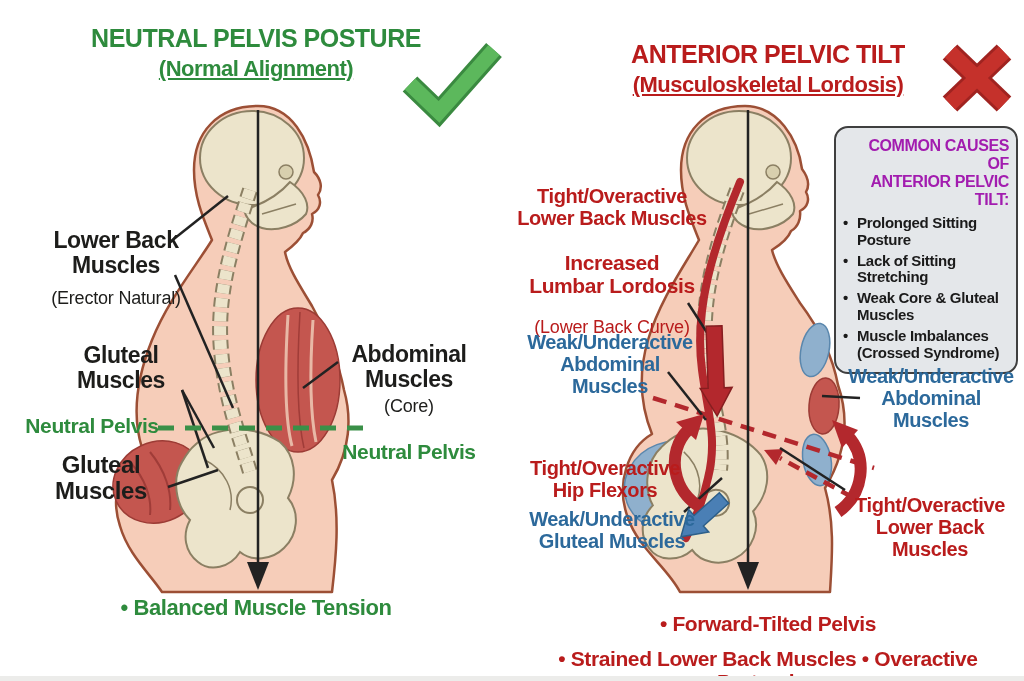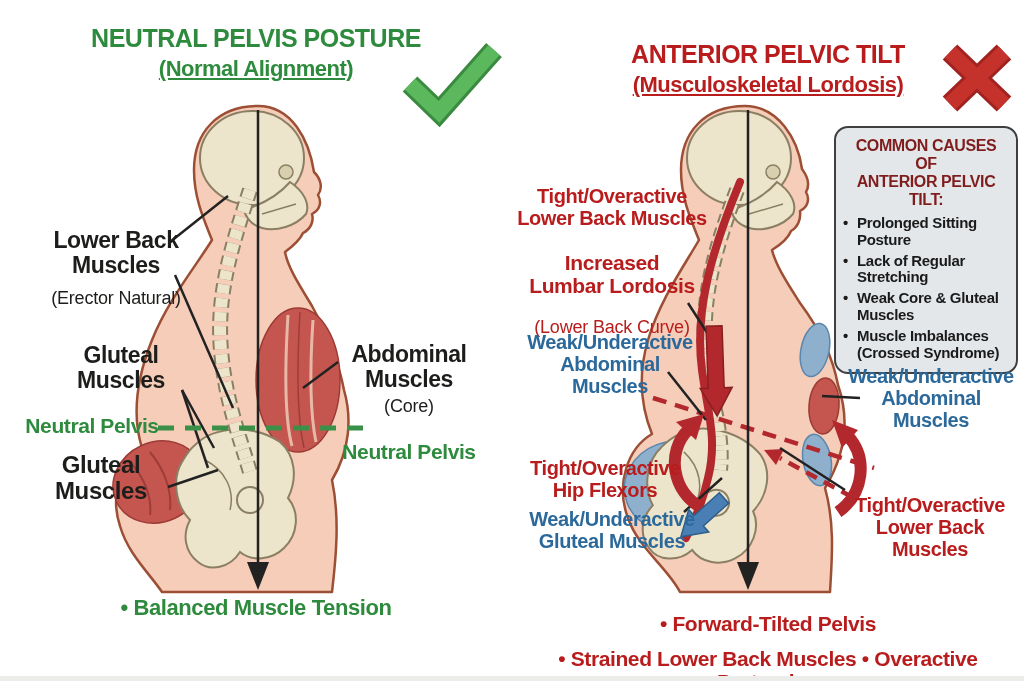--- a/index.html
+++ b/index.html
@@ -18,21 +18,21 @@
   .sub{font-weight:400;letter-spacing:-0.2px;}
   .green{color:#2e8b3d;}
   .red{color:#b91c1c;margin-top:16px;}
   .blue{color:#2c699b;}
   .black{color:#1d1d1b;}
   .footer{position:absolute;left:0;width:512px;text-align:center;font-weight:800;
           letter-spacing:-0.4px;line-height:1.1;}
   .causes-box{position:absolute;left:322px;top:126px;width:184px;box-sizing:border-box;
           background:#e4e7ea;border:2.5px solid #3f3f3f;border-radius:14px;
           padding:9px 7px 10px 7px;}
-  .causes-title{font-size:16px;font-weight:800;color:#7f1d1d;text-align:center;
+  .causes-title{font-size:16px;font-weight:800;color:#a21caf;text-align:right;
           line-height:1.12;white-space:pre-line;letter-spacing:-0.4px;margin-bottom:6px;}
   .cause{display:flex;font-size:15px;font-weight:700;color:#1a1a1a;line-height:1.13;
           letter-spacing:-0.3px;margin-bottom:4px;}
   .cause .dot{width:14px;flex:0 0 14px;}
   .bottom-strip{position:absolute;left:0;top:676px;width:1024px;height:5px;background:#ececea;}
 </style>
 </head>
 <body>
 
 <div id="stage">
@@ -254,21 +254,21 @@
 
     <div class="causes-box">
       <div class="causes-title">COMMON CAUSES OF
 ANTERIOR PELVIC TILT:</div>
       <div class="cause">
         <span class="dot">•</span>
         <span>Prolonged Sitting Posture</span>
       </div>
       <div class="cause">
         <span class="dot">•</span>
-        <span>Lack of Regular Stretching</span>
+        <span>Lack of Sitting Stretching</span>
       </div>
       <div class="cause">
         <span class="dot">•</span>
         <span>Weak Core &amp; Gluteal Muscles</span>
       </div>
       <div class="cause" style="margin-bottom:0;">
         <span class="dot">•</span>
         <span>Muscle Imbalances (Crossed Syndrome)</span>
       </div>
     </div>

